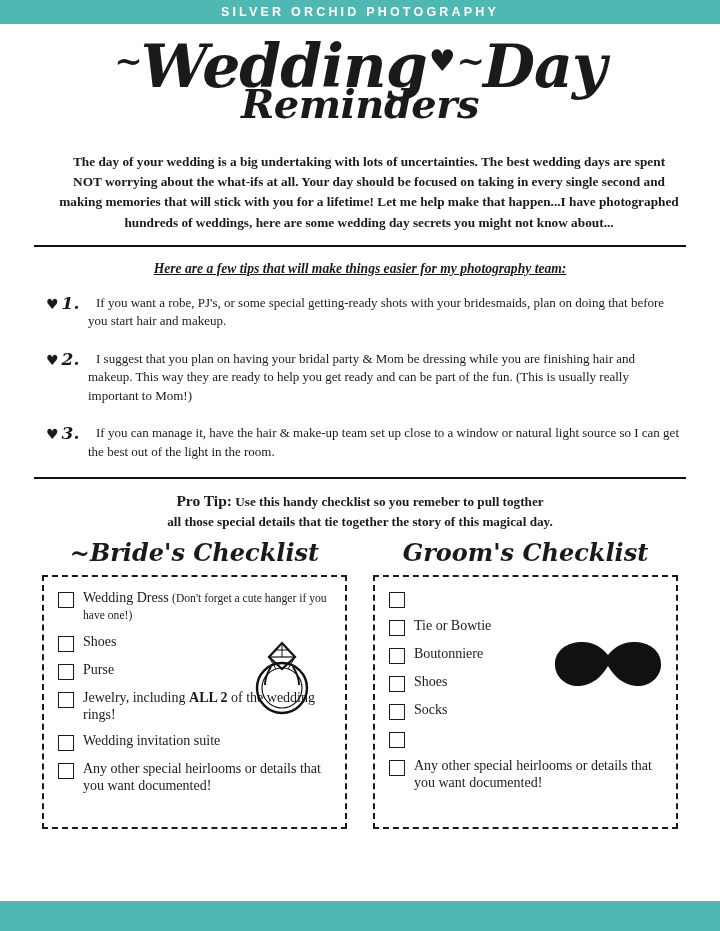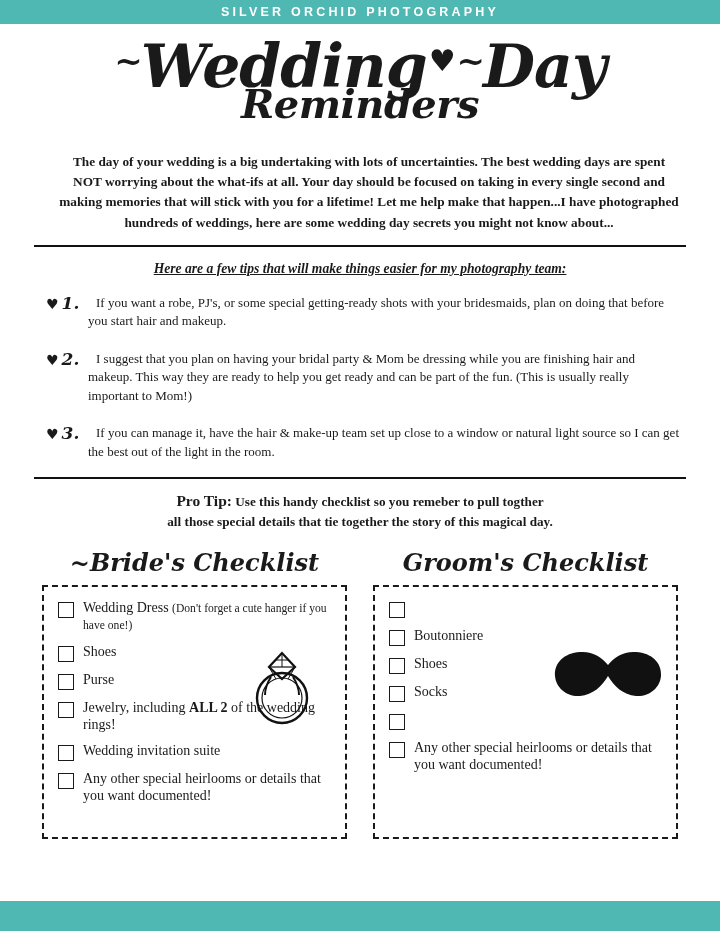--- a/index.html
+++ b/index.html
@@ -154,21 +154,21 @@
   }
   .protip .l2 {
     font-weight: 700;
     font-size: 13.2px;
     margin-top: 29px;
   }
   
   .lists {
     display: flex;
     gap: 26px;
-    margin-top: 16px;
+    margin-top: 6px;
     padding: 0 8px;
     justify-content: flex-end;
   }
   .col {
     flex: 1 1 0;
     position: relative;
   }
   .col-title {
     text-align: center;
     font-family: "DejaVu Serif", serif;
@@ -351,20 +351,24 @@
               <path d="M56 16 C50 8 40 2 28 3 C12 4 2 14 3 27 C4 39 15 48 28 47 C41 46 50 37 56 27 C62 37 71 46 84 47 C97 48 108 39 109 27 C110 14 100 4 84 3 C72 2 62 8 56 16 Z" fill="#111"></path>
               <path d="M56 20 C52 14 45 9 36 9 C24 9 16 16 16 25" fill="none" stroke="#fff" stroke-width="0"></path>
             </svg>
           </div>
 
           <div class="item">
             <span class="cb"></span>
           </div>
           <div class="item">
             <span class="cb"></span>
+            <span class="item-text">Tie or Bowtie</span>
+          </div>
+          <div class="item">
+            <span class="cb"></span>
             <span class="item-text">Boutonniere</span>
           </div>
           <div class="item">
             <span class="cb"></span>
             <span class="item-text">Shoes</span>
           </div>
           <div class="item">
             <span class="cb"></span>
             <span class="item-text">Socks</span>
           </div>

